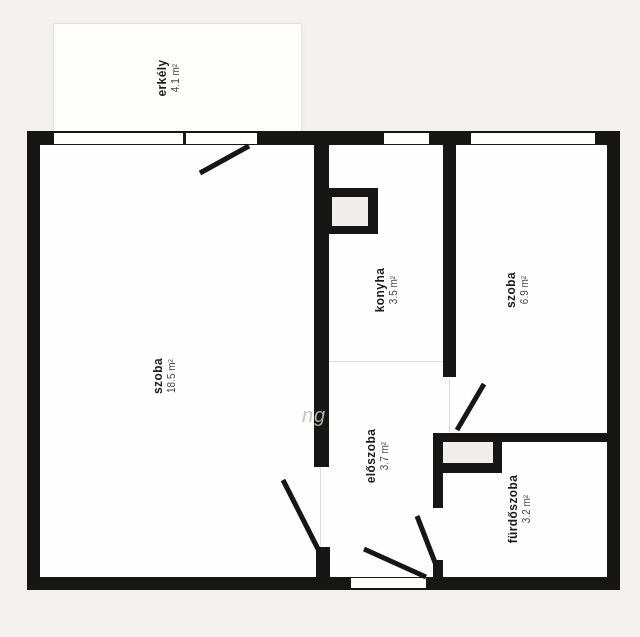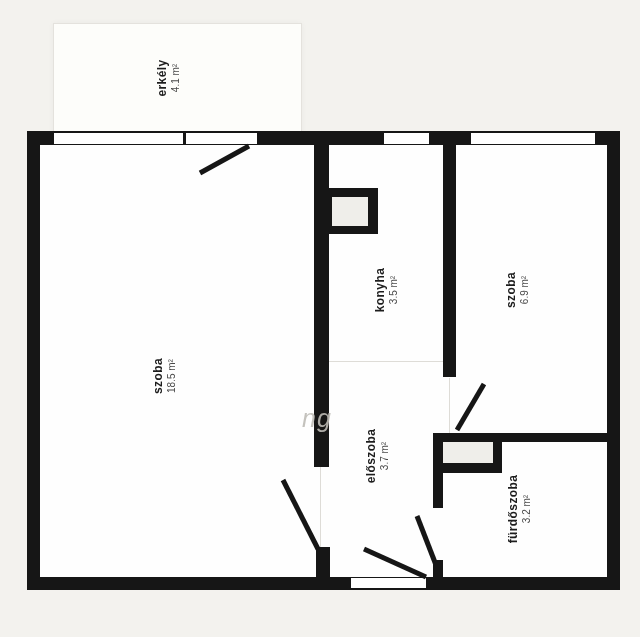--- a/index.html
+++ b/index.html
@@ -49,21 +49,21 @@
   }
   .room-name{
     font-weight:bold;font-size:12px;color:#1d1d1d;letter-spacing:0.4px;
     line-height:13px;
   }
   .room-area{
     font-size:10px;color:#4a4a4a;line-height:11px;margin-top:1px;
   }
   .watermark{
     left:302px;top:404px;z-index:8;
-    font-style:italic;font-size:25px;color:rgba(190,187,182,0.9);
+    font-style:italic;font-size:20px;color:rgba(190,187,182,0.9);
     letter-spacing:1px;
   }
 </style>
 </head>
 <body>
 
 <div id="canvas">
 
   <div class="abs balcony"></div>
 

